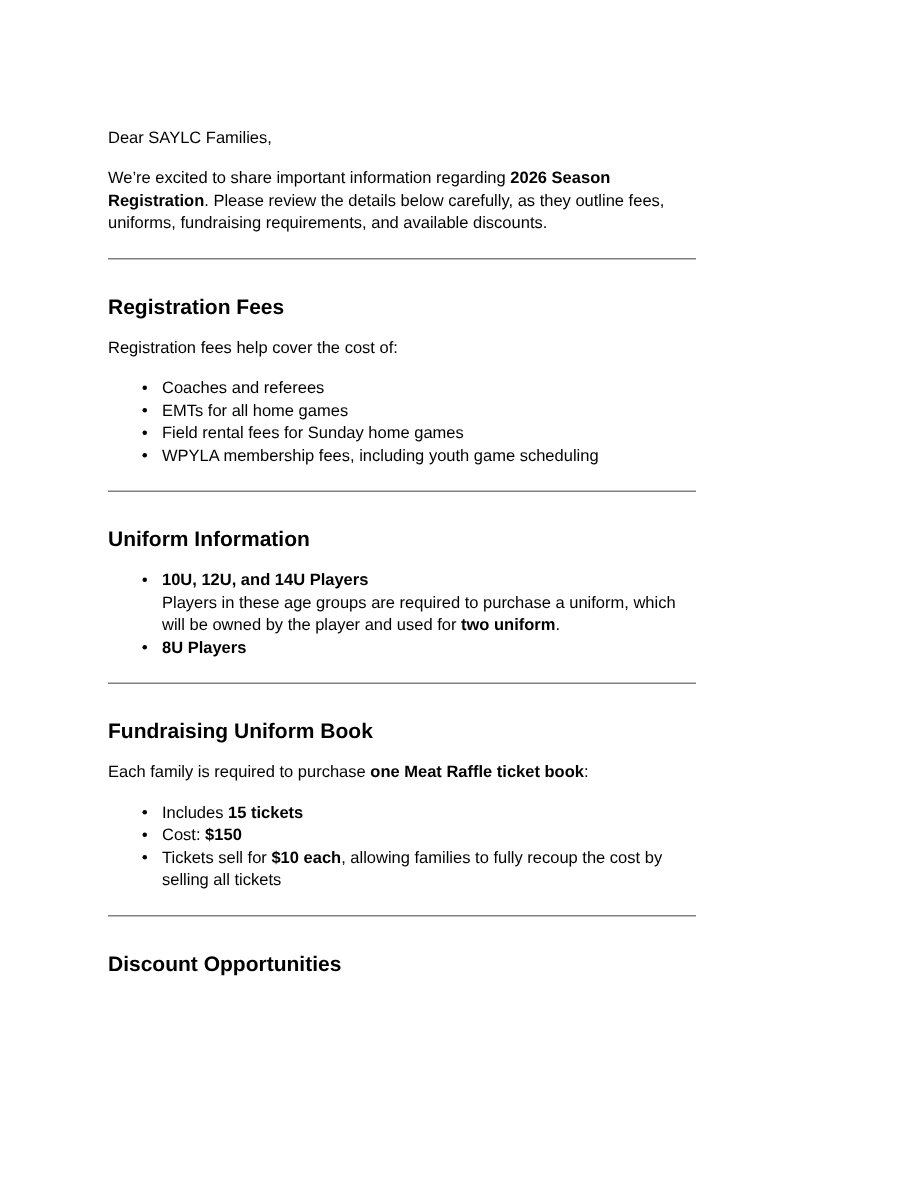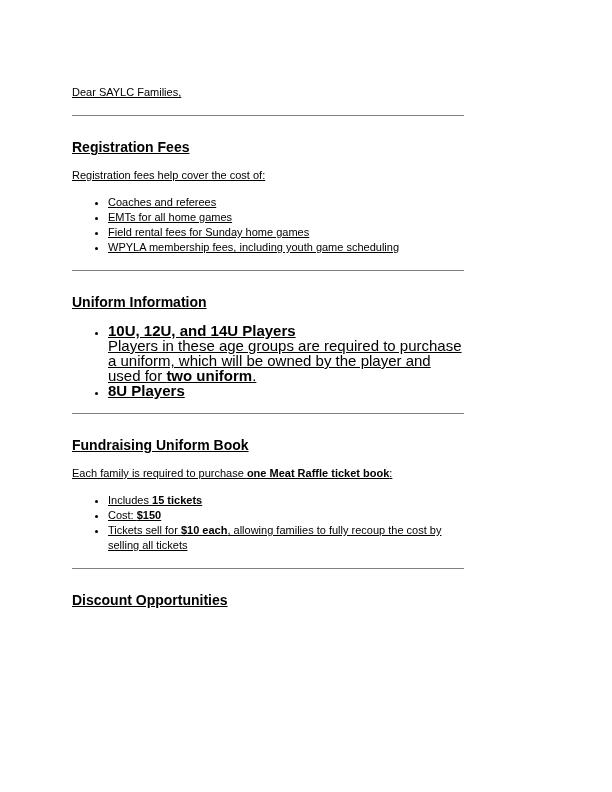--- a/index.html
+++ b/index.html
@@ -5,21 +5,20 @@
   html, body { margin: 0; padding: 0; background: #ffffff; }
   .page {
     position: relative;
     width: 536px;
     height: 792px;
     background: #ffffff;
     font-family: "Liberation Sans", "DejaVu Sans", sans-serif;
     color: #000000;
     overflow: hidden;
     box-sizing: border-box;
-    text-decoration: underline;
   }
   .content {
     padding: 85px 72px 0 72px;
     box-sizing: border-box;
   }
   .body-text {
     font-size: 11px;
     line-height: 15px;
     margin: 12px 0 0 0;
   }
@@ -39,30 +38,31 @@
   }
   ul.bullets {
     margin: 12px 0 0 0;
     padding: 0 0 0 36px;
     list-style-type: disc;
   }
   ul.bullets li {
     font-size: 11px;
     line-height: 15px;
   }
-  .li-line { font-size: 15px; line-height: 15px; }
+  .li-line { font-size: 11px; line-height: 15px; }
 </style>
 </head>
 <body>
 
 <div class="page">
   <div class="content">
 
     <p class="body-text greeting">Dear SAYLC Families,</p>
 
+    <p class="body-text"><span>We’re excited to share important information regarding </span><b>2026 Season Registration</b><span>. Please review the details below carefully, as they outline fees, uniforms, fundraising requirements, and available discounts.</span></p>
 
     <hr class="rule">
 
     <h2 class="section-heading">Registration Fees</h2>
 
     <p class="body-text">Registration fees help cover the cost of:</p>
 
     <ul class="bullets">
       <li>Coaches and referees</li>
       <li>EMTs for all home games</li>

